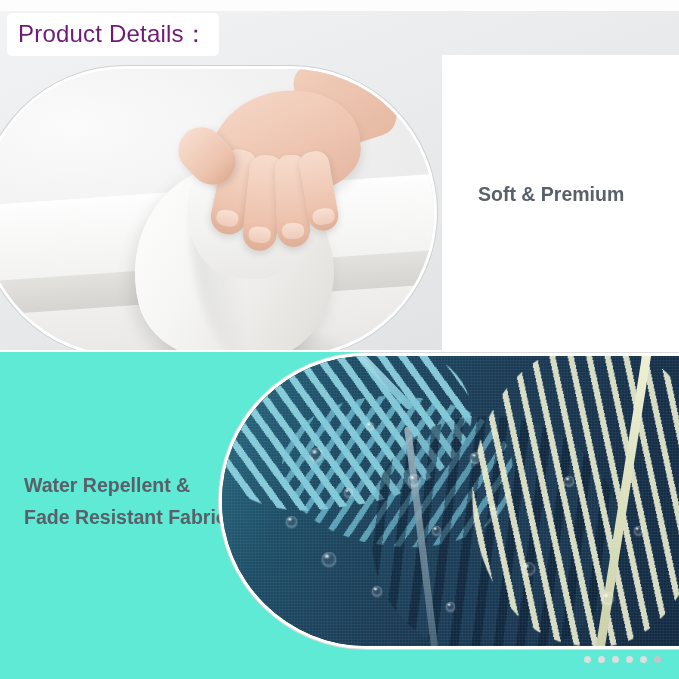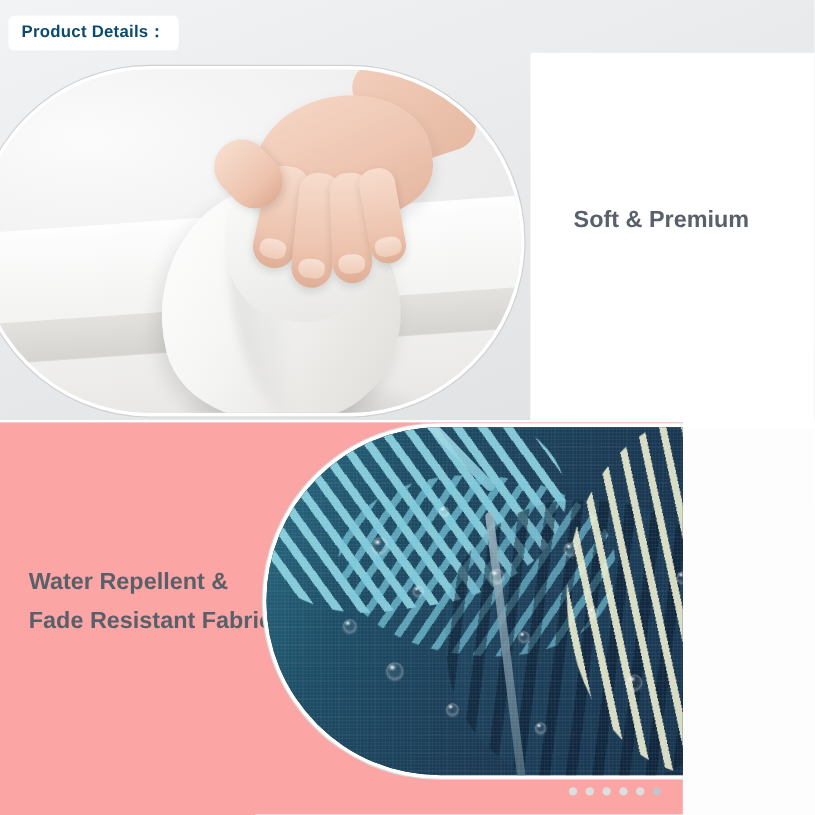--- a/index.html
+++ b/index.html
@@ -13,27 +13,27 @@
   
   .header{
     position:absolute;left:8px;top:14px;z-index:40;
     display:flex;align-items:center;
   }
   .header .chip{
     background:#ffffff;border-radius:4px;padding:4px 10px 5px 10px;
     box-shadow:0 0 0 1px rgba(255,255,255,0.9);
   }
   .header .title{
-    font-size:14px;font-weight:bold;color:#0c4a6e;letter-spacing:.2px;
+    font-size:24px;font-weight:normal;color:#701a75;letter-spacing:.2px;
     white-space:nowrap;
   }
 
   
   .panel-top{
-    position:absolute;left:0;top:0;width:679px;height:352px;overflow:hidden;
+    position:absolute;left:0;top:11px;width:679px;height:352px;overflow:hidden;
     background:linear-gradient(160deg,#f2f3f4 0%,#e9eaec 45%,#dfe0e2 100%);
   }
   
   .frame-top{
     position:absolute;left:-18px;top:58px;width:452px;height:286px;
     border-radius:150px;
     background:#efeff0;
     box-shadow:0 0 0 3px #ffffff, 0 0 0 4px #cfd1d3;
     overflow:hidden;
   }
@@ -124,22 +124,22 @@
     position:absolute;left:442px;top:44px;width:237px;height:308px;
     background:#ffffff;
   }
   .card-top .txt{
     position:absolute;left:36px;top:124px;width:190px;
     font-size:19.5px;font-weight:bold;color:#59606a;line-height:1.62;
   }
 
   
   .panel-bottom{
-    position:absolute;left:0;top:352px;width:569px;height:327px;overflow:hidden;
-    background:#fca5a5;
+    position:absolute;left:0;top:352px;width:679px;height:327px;overflow:hidden;
+    background:#5eead4;
   }
   .frame-bottom{
     position:absolute;left:222px;top:4px;width:470px;height:290px;
     border-radius:145px 0 0 145px;
     background:#1d3347;
     box-shadow:0 0 0 3px #ffffff, 0 0 0 4px #d8dadc;
     overflow:hidden;
   }
   .fabric{
     position:absolute;inset:0;

